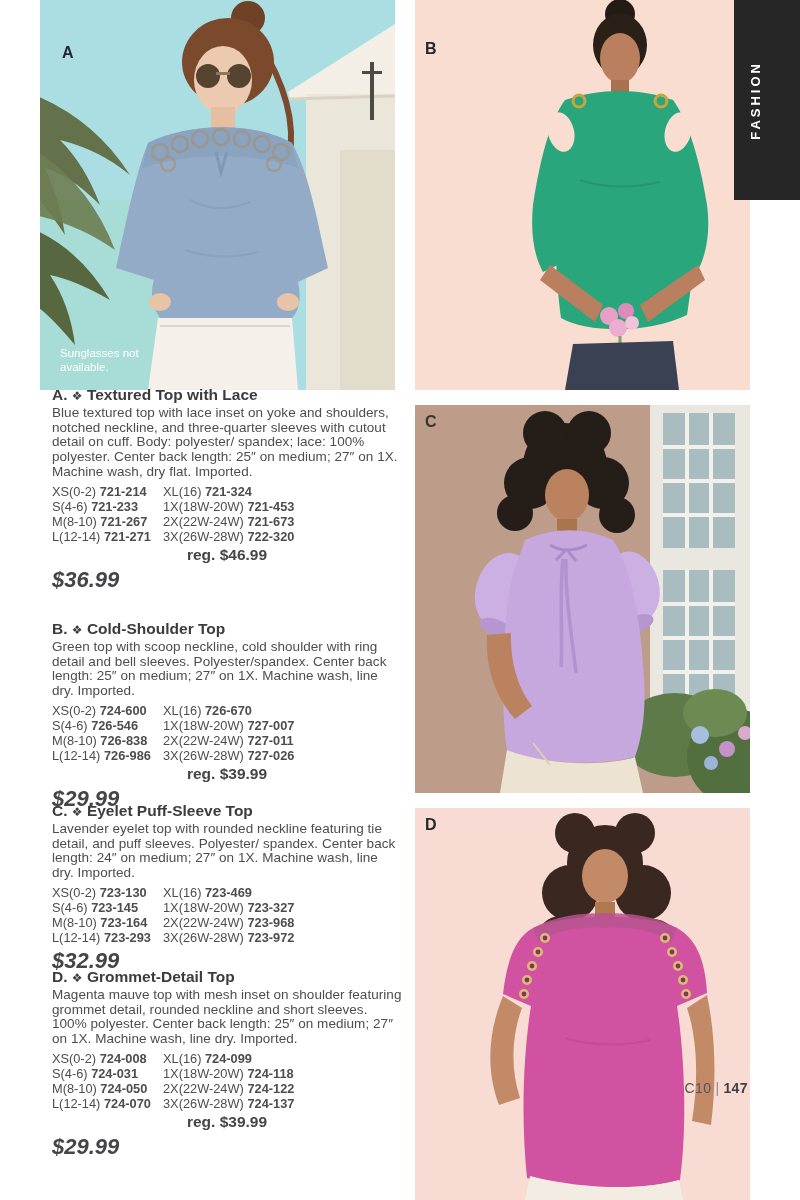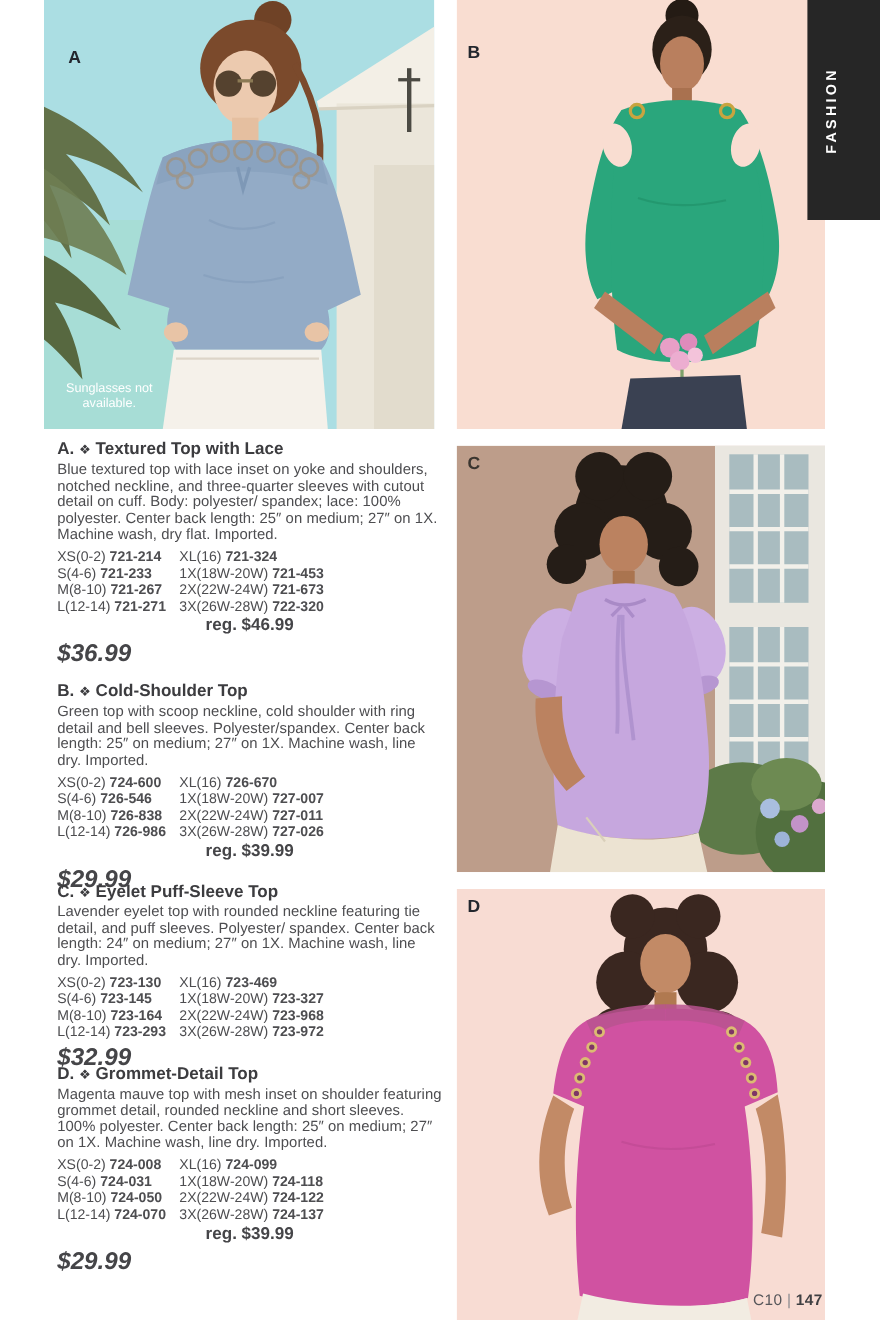--- a/index.html
+++ b/index.html
@@ -13,34 +13,34 @@
   #photo-c{left:415px;top:405px;width:335px;height:388px;}
   #photo-d{left:415px;top:808px;width:335px;height:392px;}
   .photo svg{display:block;}
 
   .photo-label{position:absolute;font-weight:bold;font-size:16px;color:#23272e;letter-spacing:.5px;}
   #label-a{left:22px;top:44px;}
   #label-b{left:10px;top:40px;}
   #label-c{left:10px;top:8px;color:#3a352f;}
   #label-d{left:10px;top:8px;}
 
-  .note{position:absolute;left:20px;top:346px;color:#ffffff;font-size:11.5px;line-height:14px;text-align:center;}
+  .note{position:absolute;left:20px;top:346px;color:#ffffff;font-size:11.5px;line-height:14px;}
 
   .fashion-tab{position:absolute;left:734px;top:0;width:66px;height:200px;background:#262626;
                display:flex;align-items:center;justify-content:center;
                padding-right:24px;box-sizing:border-box;}
   .fashion-text{writing-mode:vertical-rl;transform:rotate(180deg);color:#ffffff;
                 font-size:13px;font-weight:bold;letter-spacing:3px;}
 
-  .pagenum{position:absolute;top:1173px;right:52px;font-size:14px;color:#56565a;letter-spacing:.4px;}
+  .pagenum{position:absolute;top:1080px;right:52px;font-size:14px;color:#56565a;letter-spacing:.4px;}
   .pagenum .bold{font-weight:bold;color:#3f3f42;}
   .pagenum .sep{color:#8a8a8e;padding:0 4px;}
 
   .product{position:absolute;left:52px;width:350px;color:#4d4d50;}
-  #product-a{top:400px;} #product-b{top:580px;margin-top:40px;} #product-c{top:802px;} #product-d{top:968px;}
+  #product-a{top:386px;} #product-b{top:580px;margin-top:40px;} #product-c{top:802px;} #product-d{top:968px;}
   .p-head{font-size:15.5px;font-weight:bold;color:#3c3c3f;margin:0 0 2px 0;}
   .sym{font-family:"DejaVu Sans", sans-serif;font-size:12px;}
   .p-desc{font-size:13.5px;line-height:14.7px;margin:0 0 4px 0;letter-spacing:.05px;}
   .sizes{display:grid;grid-template-columns:111px 1fr;font-size:12.8px;line-height:15px;margin-bottom:2px;}
   .item{font-weight:bold;}
   .reg{font-size:15.5px;font-weight:bold;margin-top:1px;color:#454548;text-align:center;}
   .sale{font-size:22px;font-weight:bold;margin-top:3px;color:#454548;font-style:italic;}
 </style>
 </head>
 <body>

